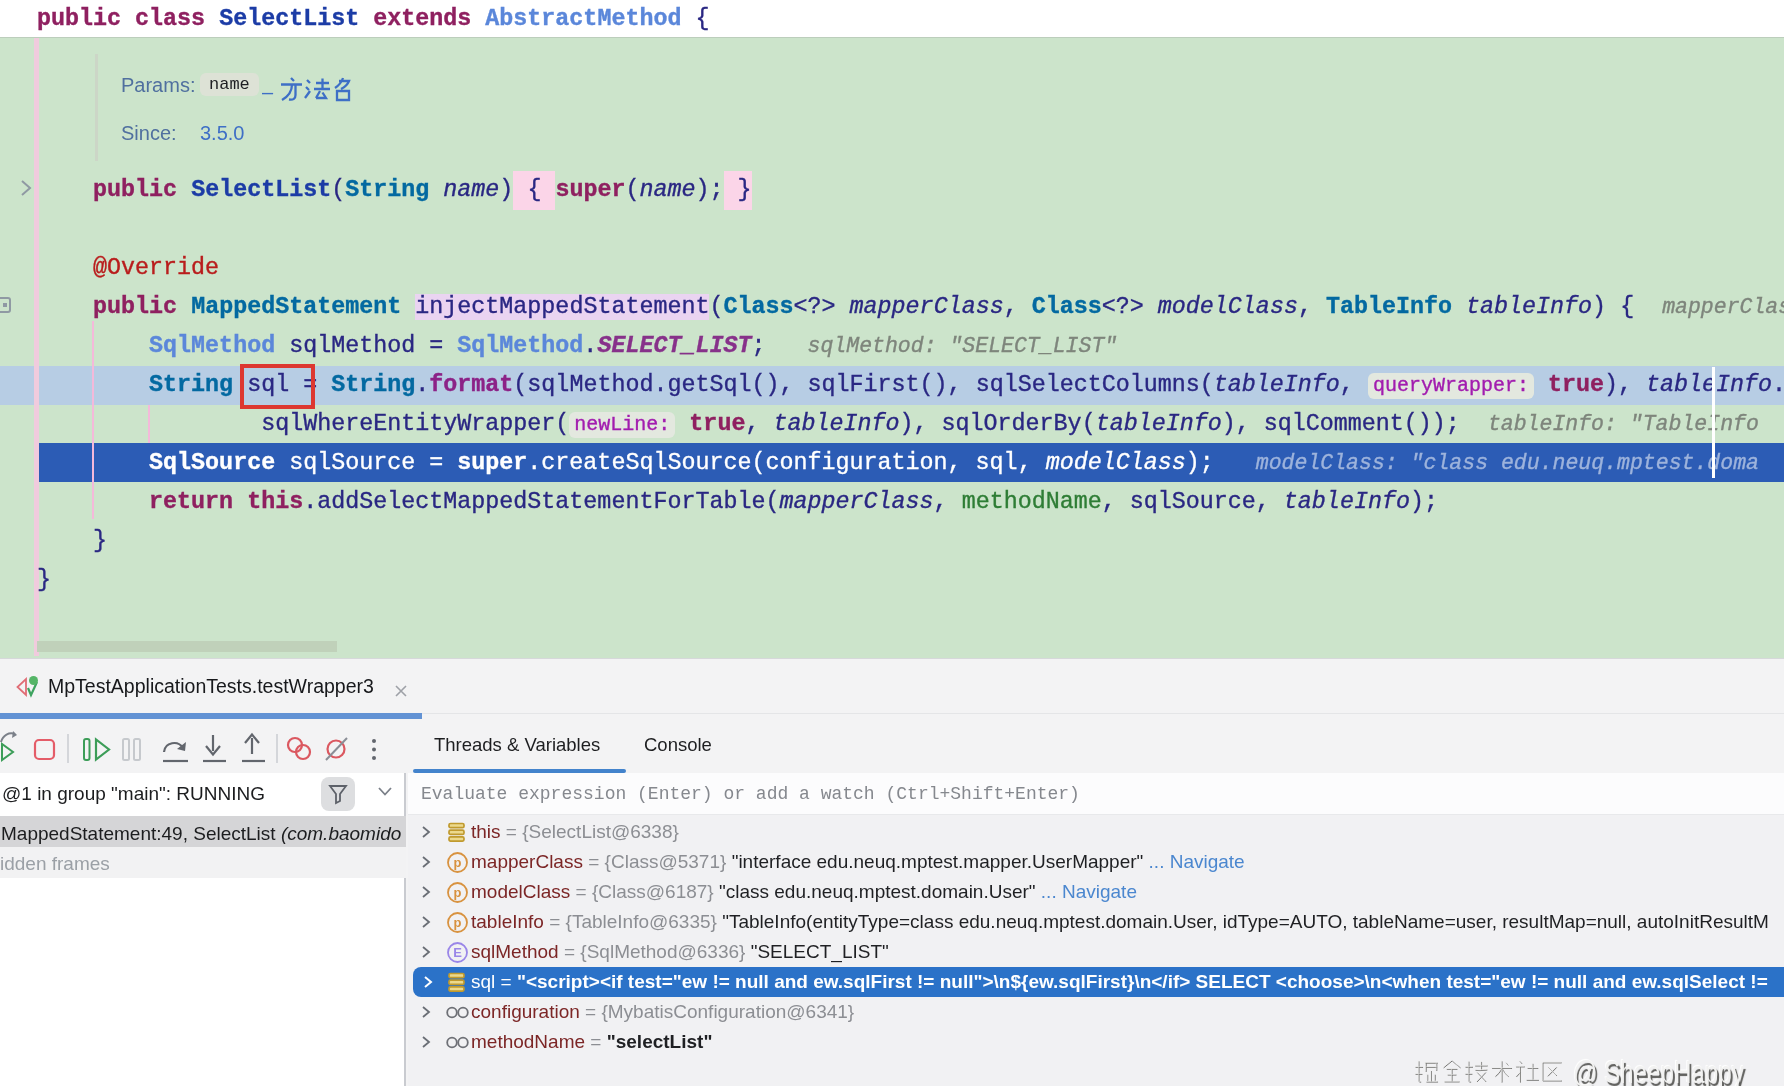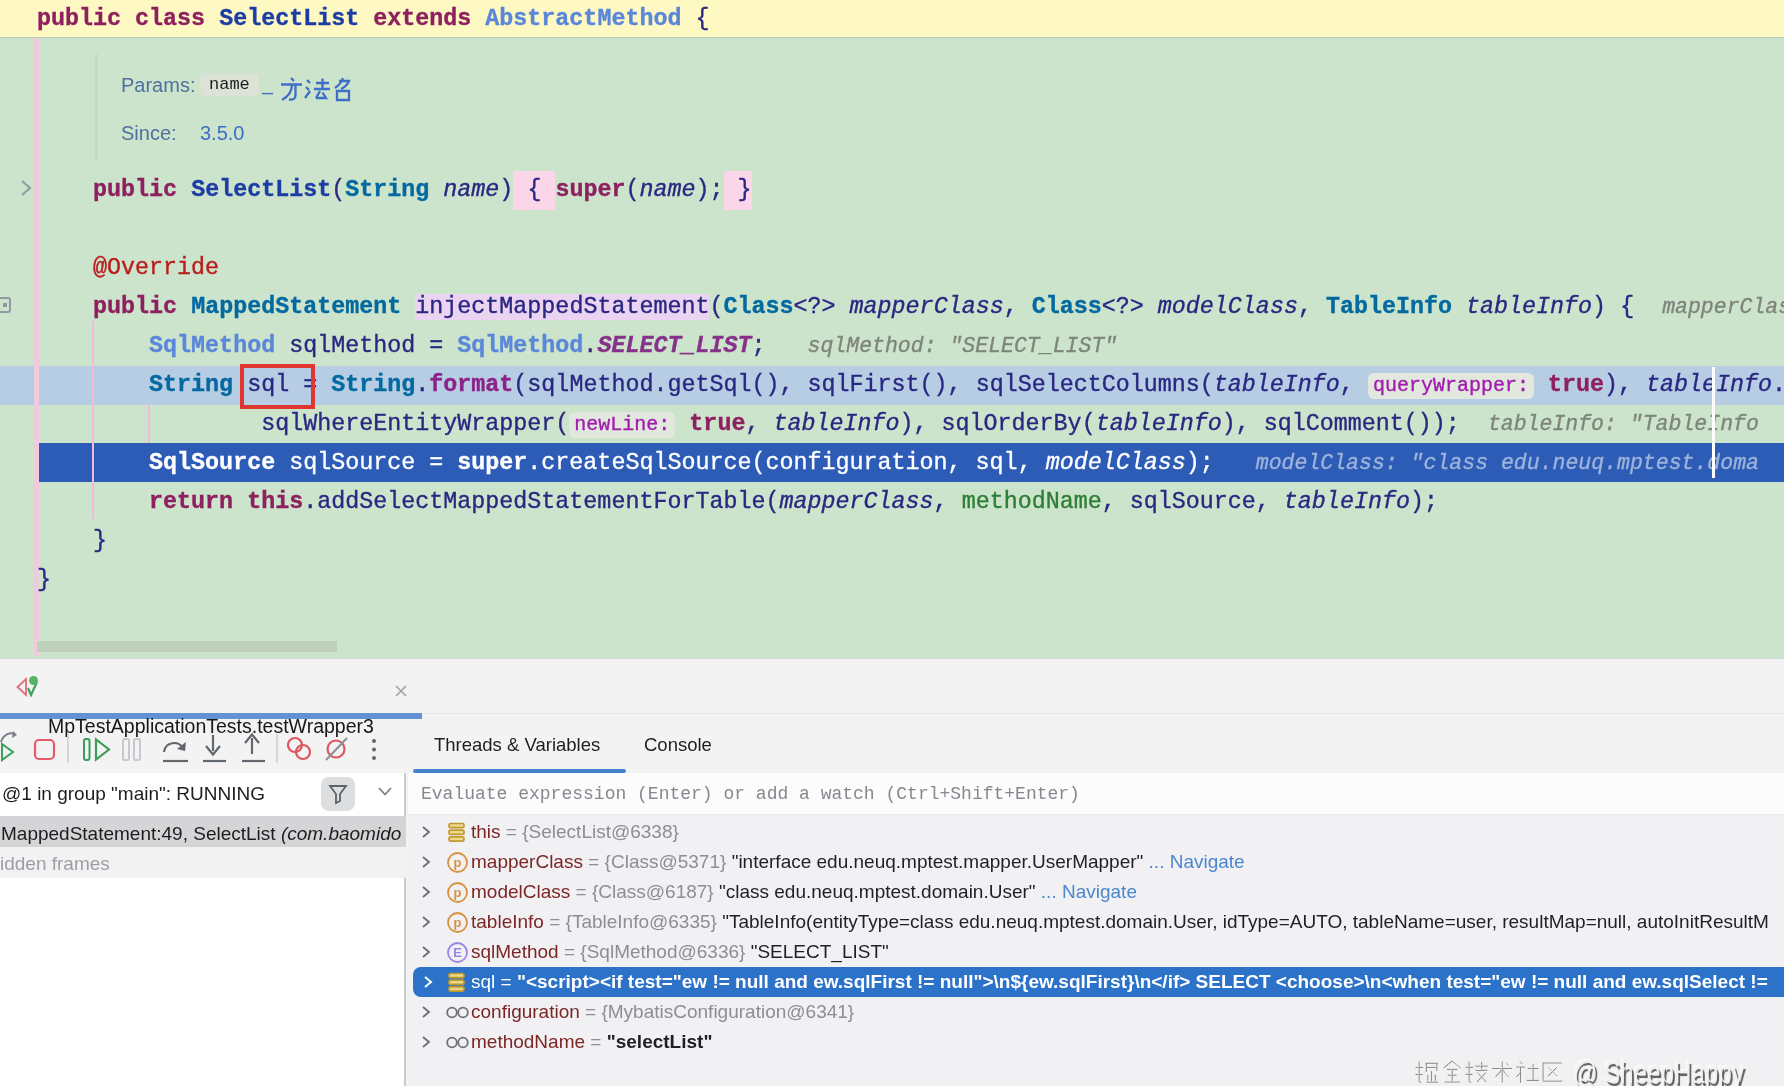--- a/index.html
+++ b/index.html
@@ -16,38 +16,38 @@
   .it   { font-style:italic; }
   .grn  { color:#2e7d35; }
   .gray { color:#b91c1c; }
   .hint { color:#7e857c; font-style:italic; font-size:21.5px; }
   .hintb{ color:#9db3dc; font-style:italic; font-size:21.5px; }
   .chip { background:#e3e8df; color:#a21caf; border-radius:6px; padding:1px 5px 2px 5px; font-size:20px; }
   .wht  { color:#ffffff; }
   .whtb { color:#ffffff; font-weight:700; }
   .brace{ background:#fbd5e8; display:inline-block; height:39px; vertical-align:top; }
 
-  #sticky { position:absolute; left:0; top:0; width:1784px; height:38px; background:#fef9c3; border-bottom:1.5px solid #bccebc; z-index:5; }
+  #sticky { position:absolute; left:0; top:0; width:1784px; height:38px; background:#ffffff; border-bottom:1.5px solid #bccebc; z-index:5; }
   #rowblue  { position:absolute; left:0; top:366px; width:1784px; height:39px; background:#b7cde4; }
   #rowdark  { position:absolute; left:37px; top:443px; width:1747px; height:39px; background:#2c5cb5; }
   #gutterpink { position:absolute; left:34px; top:38px; width:4.5px; height:618px; background:#f0cbdd; }
   #ig1 { position:absolute; left:91.5px; top:321px; width:2px; height:198px; background:#f4b9da; }
   #ig2 { position:absolute; left:148px; top:405px; width:2px; height:38px; background:#f4b9da; }
   #jdline { position:absolute; left:95px; top:54px; width:3px; height:107px; background:#ccd6c7; }
   #redbox { position:absolute; left:240px; top:364px; width:75px; height:45px; border:4px solid #dd3730; }
   #caret { position:absolute; left:1712px; top:367px; width:2.5px; height:111px; background:#ffffff; }
   #hscroll { position:absolute; left:37px; top:641px; width:300px; height:11px; background:#c0d1ba; }
   .jd { position:absolute; font-size:20px; color:#50709f; }
   .jdv { color:#3e6fc6; }
   .jdchip { font-family:"Liberation Mono", monospace; font-size:17px; color:#1d1e22; background:#dde2d6; border-radius:6px; padding:2px 9px; }
 
   #panel { position:absolute; left:0; top:658px; width:1784px; height:428px; background:#f3f3f4; border-top:1px solid #d6d8da; }
   #tabrow { position:absolute; left:0; top:0; width:1784px; height:55px; border-bottom:1px solid #e4e5e7; }
   #tabblue { position:absolute; left:0; top:54px; width:422px; height:6px; background:#6292d4; }
-  #tabname { position:absolute; left:48px; top:0; height:55px; line-height:55px; font-size:19.5px; color:#17181b;margin-top:40px; }
+  #tabname { position:absolute; left:48px; top:0; height:55px; line-height:55px; font-size:19.5px; color:#17181b; }
   #toolbar { position:absolute; left:0; top:61px; width:1784px; height:53px; }
   .ttab { position:absolute; top:61px; height:53px; line-height:50px; font-size:18.5px; color:#1d1e20; }
   #tabunder { position:absolute; left:413px; top:110px; width:213px; height:4px; background:#4383cc; border-radius:2px; }
   #leftpane { position:absolute; left:0; top:114px; width:406px; height:314px; background:#ffffff; border-right:2px solid #c9cbd0; }
   #rightpane { position:absolute; left:408px; top:114px; width:1376px; height:314px; background:#f1f1f3; }
   #evalrow { position:absolute; left:0; top:0; width:1376px; height:42px; background:#fcfcfd; border-bottom:1px solid #e8e9eb;
              font-family:"Liberation Mono", monospace; font-size:18px; color:#85888e; line-height:42px; }
   .vrow { position:absolute; left:0; width:1376px; height:30px; line-height:30px; font-size:19px; color:#1f2023; white-space:pre; }
   .vname { color:#7c2626; }
   .vgray { color:#8c8e93; }

